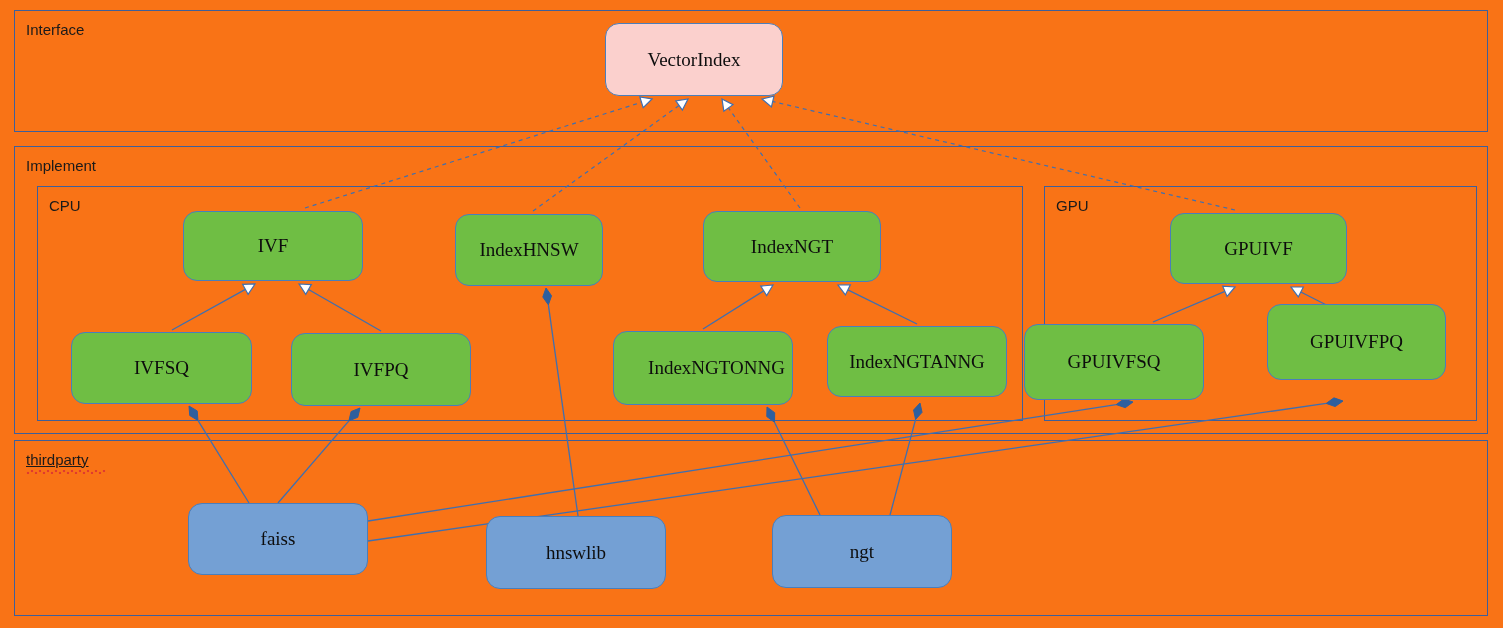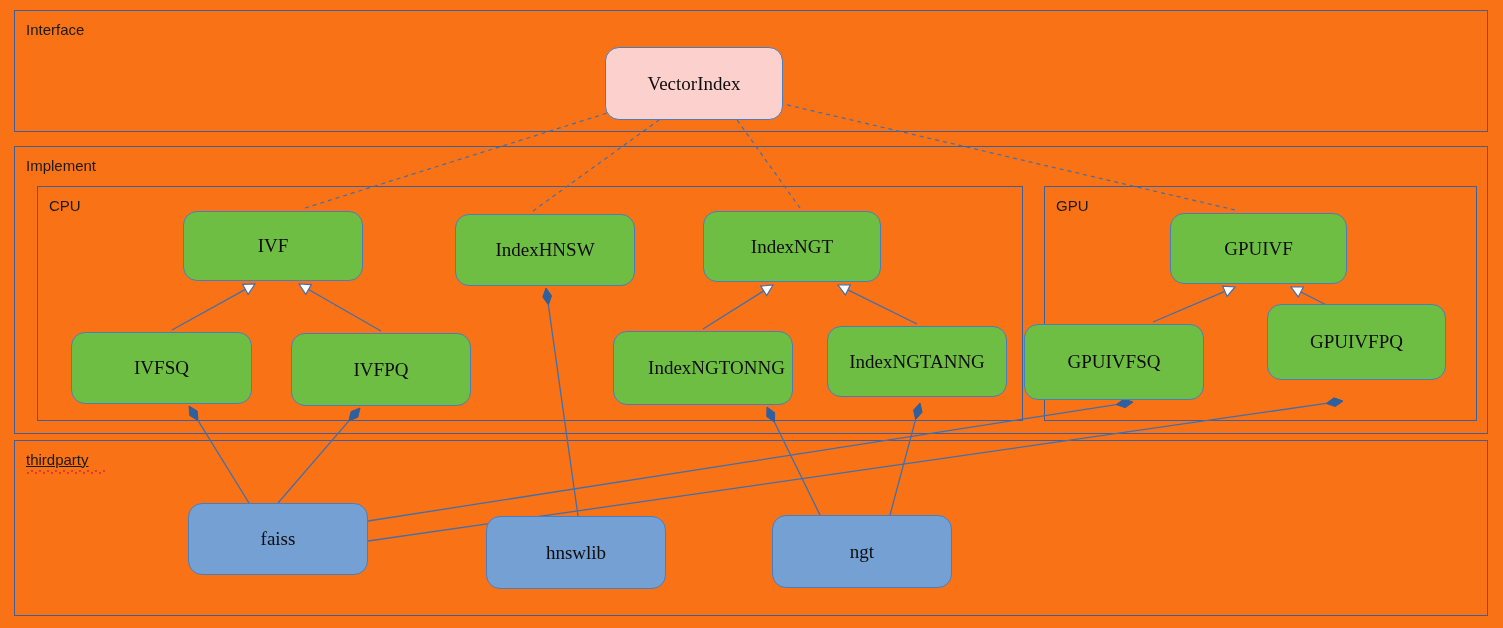--- a/index.html
+++ b/index.html
@@ -151,27 +151,27 @@
       <div class="group-label" style="left: 26px; top: 158px;">Implement</div>
       <div class="group-box" style="left: 37px; top: 186px; width: 986px; height: 235px; border-color: rgb(63, 95, 154);"></div>
       <div class="group-label" style="left: 49px; top: 198px;">CPU</div>
       <div class="group-box" style="left: 1044px; top: 186px; width: 433px; height: 235px; border-color: rgb(63, 95, 154);"></div>
       <div class="group-label" style="left: 1056px; top: 198px;">GPU</div>
       <div class="group-box" style="left: 14px; top: 440px; width: 1474px; height: 176px; border-color: rgb(63, 95, 154);"></div>
       <div class="group-label spell" style="left: 26px; top: 452px;">thirdparty</div>
       <div class="spell-wave" style="left: 26px; top: 470px; width: 81px;"></div>
     </div>
   <div id="node-layer">
-      <div class="node iface" style="left: 605px; top: 23px; width: 178px; height: 73px; border-color: rgb(74, 126, 187); margin-top: 24px;">
+      <div class="node iface" style="left: 605px; top: 23px; width: 178px; height: 73px; border-color: rgb(74, 126, 187);">
         <span>VectorIndex</span>
       </div>
       <div class="node impl" style="left: 183px; top: 211px; width: 180px; height: 70px; border-color: rgb(74, 126, 187);">
         <span>IVF</span>
       </div>
-      <div class="node impl" style="left: 455px; top: 214px; width: 180px; height: 72px; border-color: rgb(74, 126, 187);">
+      <div class="node impl" style="left: 455px; top: 214px; width: 148px; height: 72px; border-color: rgb(74, 126, 187);">
         <span>IndexHNSW</span>
       </div>
       <div class="node impl" style="left: 703px; top: 211px; width: 178px; height: 71px; border-color: rgb(74, 126, 187);">
         <span>IndexNGT</span>
       </div>
       <div class="node impl" style="left: 71px; top: 332px; width: 181px; height: 72px; border-color: rgb(74, 126, 187);">
         <span>IVFSQ</span>
       </div>
       <div class="node impl" style="left: 291px; top: 333px; width: 180px; height: 73px; border-color: rgb(74, 126, 187);">
         <span>IVFPQ</span>

